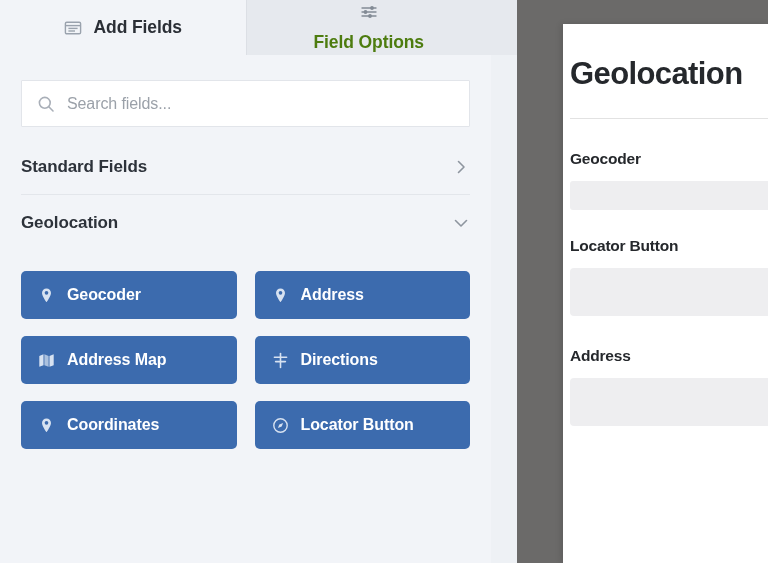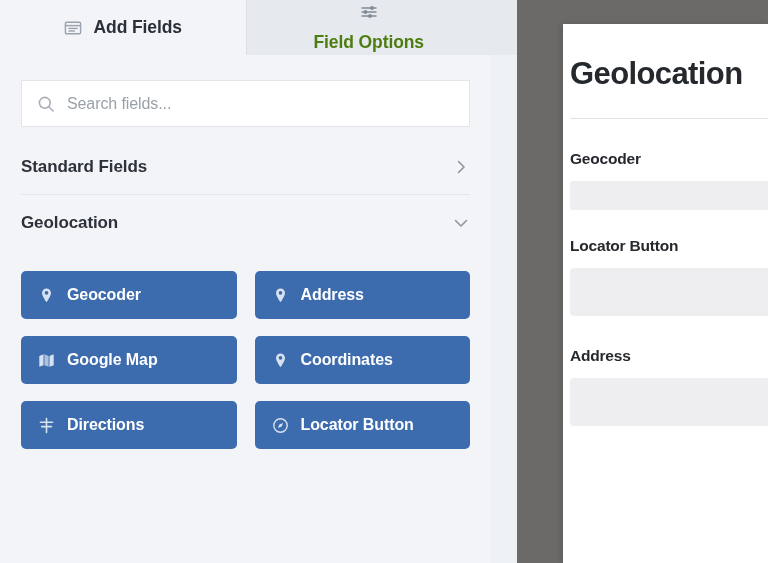--- a/index.html
+++ b/index.html
@@ -358,43 +358,43 @@
       </div>
 
       <div class="field-btn">
         <span class="fi">
           <svg viewBox="0 0 17 17" width="17" height="17" fill="currentColor">
             <path d="M1.3 3.9 5.5 2.3v10.9L1.3 14.8V3.9z"></path>
             <path d="M6.4 2.3l4.2 1.6v10.9L6.4 13.2V2.3z" opacity="0.72"></path>
             <path d="M11.5 3.9l4.2-1.6v10.9l-4.2 1.6V3.9z"></path>
           </svg>
         </span>
-        <span>Google Map</span>
-      </div>
-
-      <div class="field-btn">
-        <span class="fi">
-          <svg viewBox="0 0 17 17" width="17" height="17" fill="currentColor">
-            <path d="M8.5 1.4c-2.5 0-4.5 2-4.5 4.5 0 3.3 4.5 9.2 4.5 9.2s4.5-5.9 4.5-9.2c0-2.5-2-4.5-4.5-4.5zm0 6.3a1.85 1.85 0 1 1 0-3.7 1.85 1.85 0 0 1 0 3.7z"></path>
-          </svg>
-        </span>
-        <span>Coordinates</span>
+        <span>Address Map</span>
       </div>
 
       <div class="field-btn">
         <span class="fi">
           <svg viewBox="0 0 17 17" width="17" height="17" fill="none" stroke="currentColor" stroke-width="1.6" stroke-linecap="round">
             <line x1="8.5" y1="1.6" x2="8.5" y2="15.4"></line>
             <line x1="2.4" y1="5.2" x2="14.6" y2="5.2"></line>
             <line x1="3.6" y1="9.6" x2="13.4" y2="9.6"></line>
           </svg>
         </span>
         <span>Directions</span>
       </div>
 
+      <div class="field-btn">
+        <span class="fi">
+          <svg viewBox="0 0 17 17" width="17" height="17" fill="currentColor">
+            <path d="M8.5 1.4c-2.5 0-4.5 2-4.5 4.5 0 3.3 4.5 9.2 4.5 9.2s4.5-5.9 4.5-9.2c0-2.5-2-4.5-4.5-4.5zm0 6.3a1.85 1.85 0 1 1 0-3.7 1.85 1.85 0 0 1 0 3.7z"></path>
+          </svg>
+        </span>
+        <span>Coordinates</span>
+      </div>
+
 
       <div class="field-btn">
         <span class="fi">
           <svg viewBox="0 0 17 17" width="17" height="17" fill="none" stroke="currentColor" stroke-width="1.4">
             <circle cx="8.5" cy="8.5" r="6.7"></circle>
             <path d="M11.1 5.9 7.3 7.5 5.9 11.1 9.7 9.5z" fill="currentColor" stroke="none"></path>
           </svg>
         </span>
         <span>Locator Button</span>
       </div>

